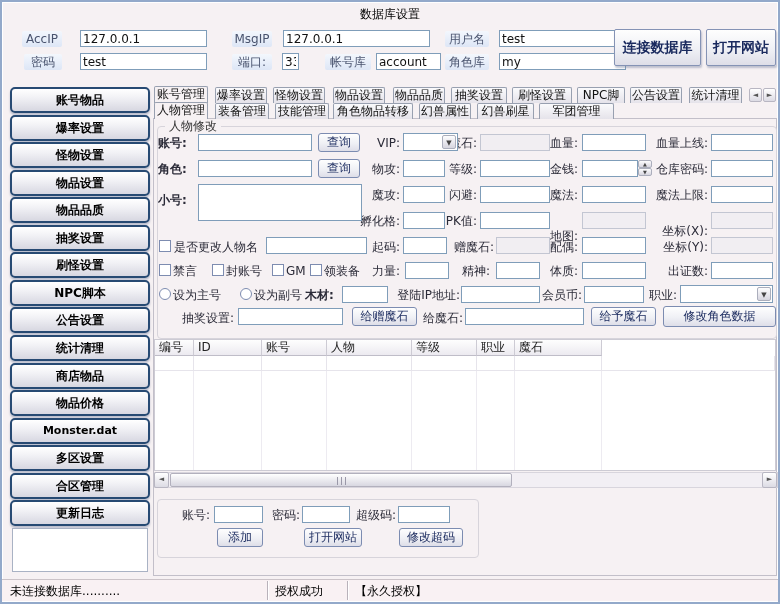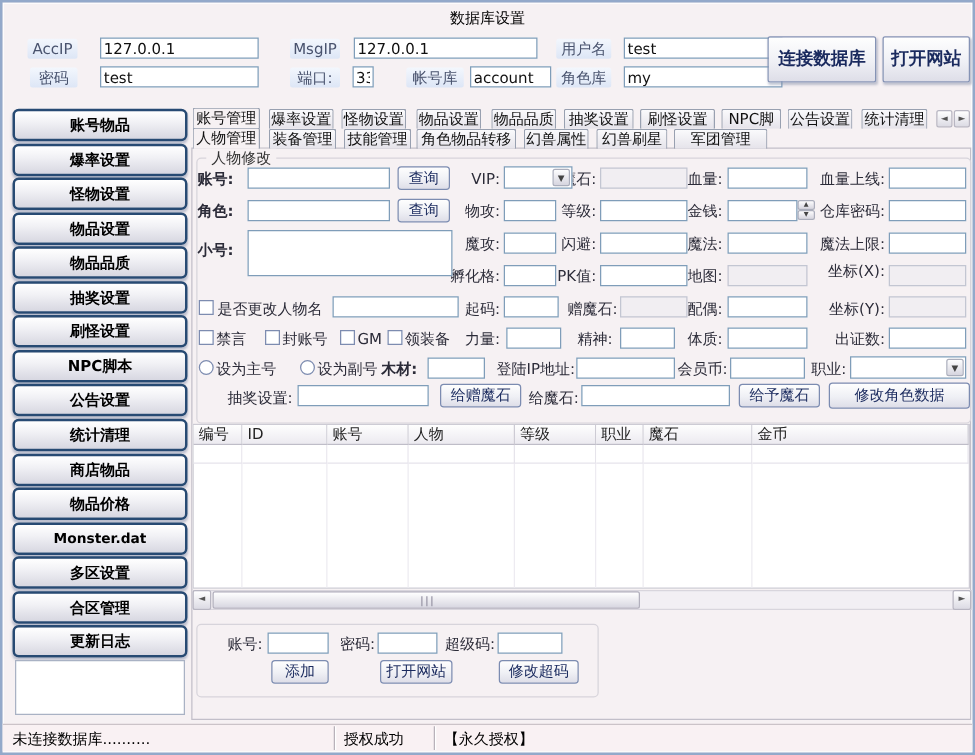--- a/index.html
+++ b/index.html
@@ -163,23 +163,23 @@
   <input class="inp" style="left: 478px; top: 184px; width: 70px; z-index: 3;">
   <div class="lbl r" style="left:538px;top:185px;width:38px">魔法:</div>
   <input class="inp" style="left: 580px; top: 184px; width: 64px; z-index: 3;">
   <div class="lbl r" style="left:638px;top:185px;width:68px">魔法上限:</div>
   <input class="inp" style="left: 709px; top: 184px; width: 62px; z-index: 3;">
 
   <div class="lbl r" style="left:346px;top:211px;width:52px">孵化格:</div>
   <input class="inp" style="left: 401px; top: 210px; width: 42px; z-index: 3;">
   <div class="lbl r" style="left:437px;top:211px;width:38px">PK值:</div>
   <input class="inp" style="left: 478px; top: 210px; width: 70px; z-index: 3;">
-  <div class="lbl r" style="left:538px;top:211px;width:38px">地图:</div>
+  <div class="lbl r" style="left:538px;top:226px;width:38px">地图:</div>
   <input class="inp dis" style="left: 580px; top: 210px; width: 64px; z-index: 3;">
-  <div class="lbl r" style="left:638px;top:207px;width:68px">坐标(X):</div>
+  <div class="lbl r" style="left:638px;top:221px;width:68px">坐标(X):</div>
   <input class="inp dis" style="left: 709px; top: 210px; width: 62px; z-index: 3;">
 
   <div class="cb" style="left:157px;top:238px"></div>
   <div class="lbl" style="left:172px;top:237px;width:90px">是否更改人物名</div>
   <input class="inp" style="left: 264px; top: 235px; width: 101px; z-index: 3;">
   <div class="lbl r" style="left:366px;top:237px;width:32px">起码:</div>
   <input class="inp" style="left: 401px; top: 235px; width: 44px; z-index: 3;">
   <div class="lbl r" style="left:446px;top:237px;width:46px">赠魔石:</div>
   <input class="inp dis" style="left: 494px; top: 235px; width: 54px; z-index: 3;">
   <div class="lbl r" style="left:538px;top:237px;width:38px">配偶:</div>
@@ -228,21 +228,20 @@
   <div class="btn" style="left:661px;top:304px;width:113px;height:21px;line-height:19px;z-index:3">修改角色数据</div>
 
   <div class="listbg"></div>
   <div class="th" style="left:153px;top:338px;width:39px">编号</div>
   <div class="th" style="left:192px;top:338px;width:68px">ID</div>
   <div class="th" style="left:260px;top:338px;width:65px">账号</div>
   <div class="th" style="left:325px;top:338px;width:85px">人物</div>
   <div class="th" style="left:410px;top:338px;width:65px">等级</div>
   <div class="th" style="left:475px;top:338px;width:38px">职业</div>
   <div class="th" style="left:513px;top:338px;width:87px">魔石</div>
-  <div class="th" style="left:600px;top:338px;width:173px">金币</div>
   <div class="tc" style="left:153px;top:354px;width:39px"></div>
   <div class="tc" style="left:192px;top:354px;width:68px"></div>
   <div class="tc" style="left:260px;top:354px;width:65px"></div>
   <div class="tc" style="left:325px;top:354px;width:85px"></div>
   <div class="tc" style="left:410px;top:354px;width:65px"></div>
   <div class="tc" style="left:475px;top:354px;width:38px"></div>
   <div class="tc" style="left:513px;top:354px;width:87px"></div>
   <div class="tc" style="left:600px;top:354px;width:173px"></div>
   <div class="vline" style="left:191px;top:369px;height:99px"></div>
   <div class="vline" style="left:259px;top:369px;height:99px"></div>

